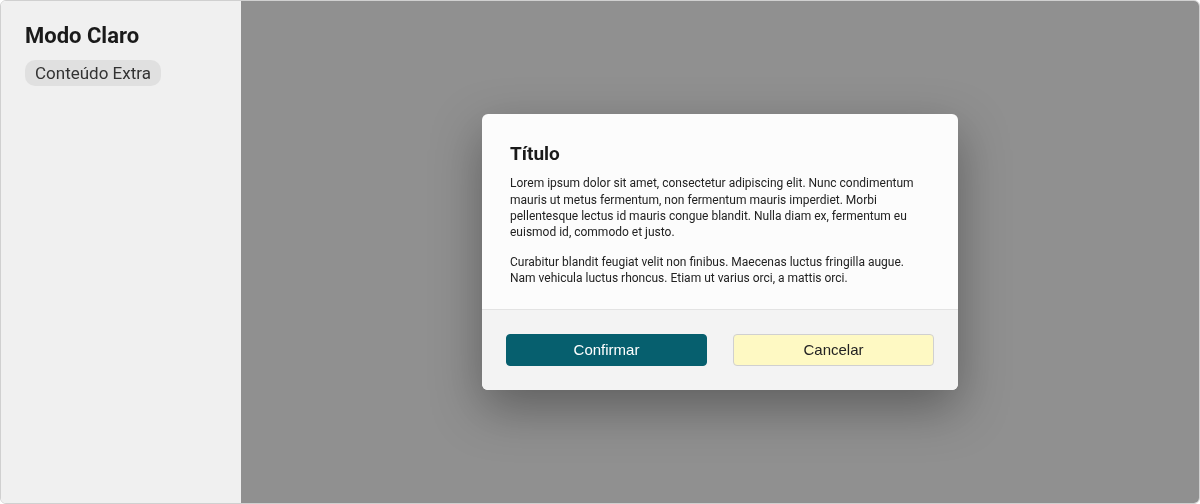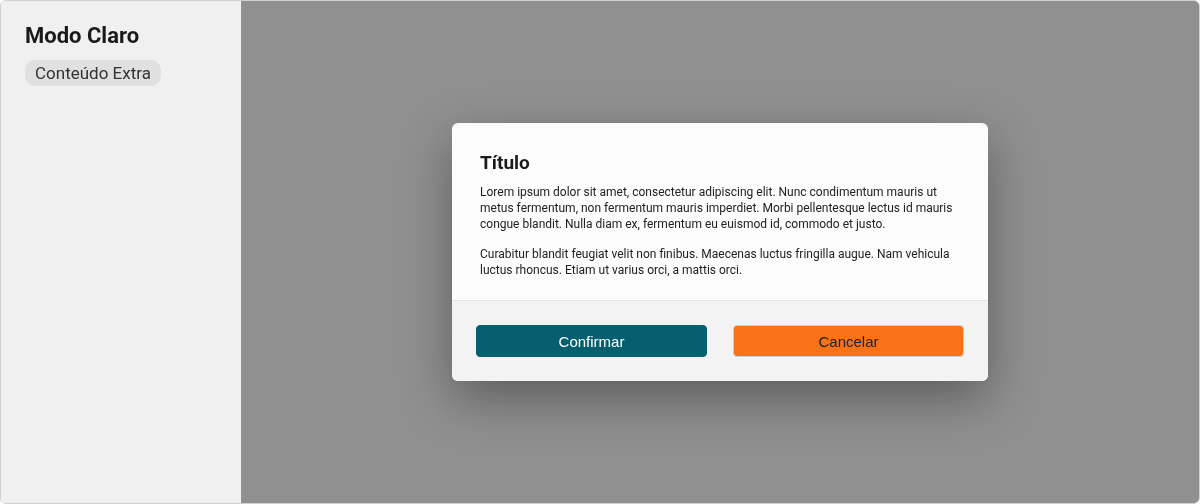--- a/index.html
+++ b/index.html
@@ -48,21 +48,21 @@
       background: #909090;
     }
     .overlay {
       position: absolute;
       inset: 0;
       display: flex;
       align-items: center;
       justify-content: center;
     }
     .dialog {
-      width: 536px;
+      width: 476px;
       background: #fcfcfc;
       border-radius: 6px;
       box-shadow: 0 18px 50px rgba(0,0,0,0.35);
       overflow: hidden;
     }
     .dialog-body {
       padding: 28px 28px 22px 28px;
     }
     .dialog-title {
       font-size: 19px;
@@ -95,21 +95,21 @@
       display: flex;
       align-items: center;
       justify-content: center;
     }
     .btn-primary {
       background: #065f6e;
       color: #fff;
       border-color: #065f6e;
     }
     .btn-secondary {
-      background: #f97316;
+      background: #fef9c3;
       color: #222;
       border-color: #d0d0d0;
     }
   </style>
 </head>
 <body>
 
 <div class="container">
   <aside class="sidebar">
     <h1 class="sidebar-title">Modo Claro</h1>

